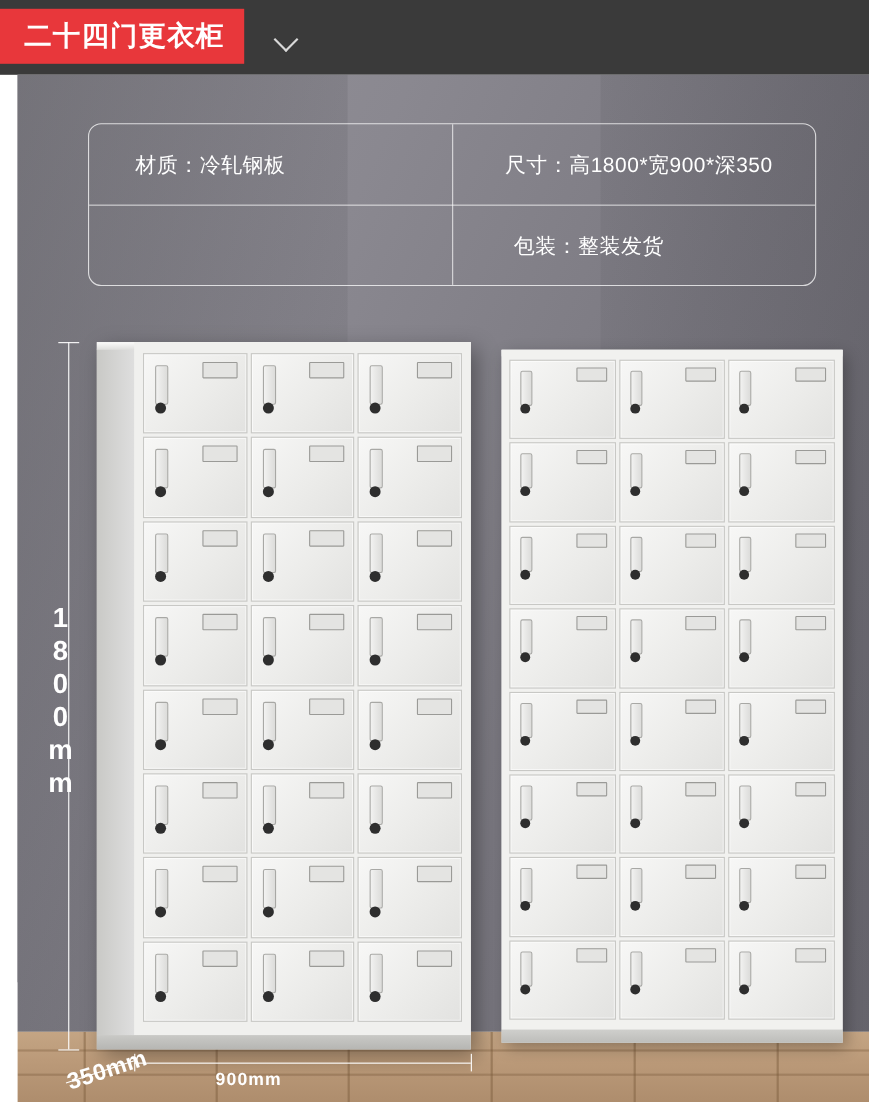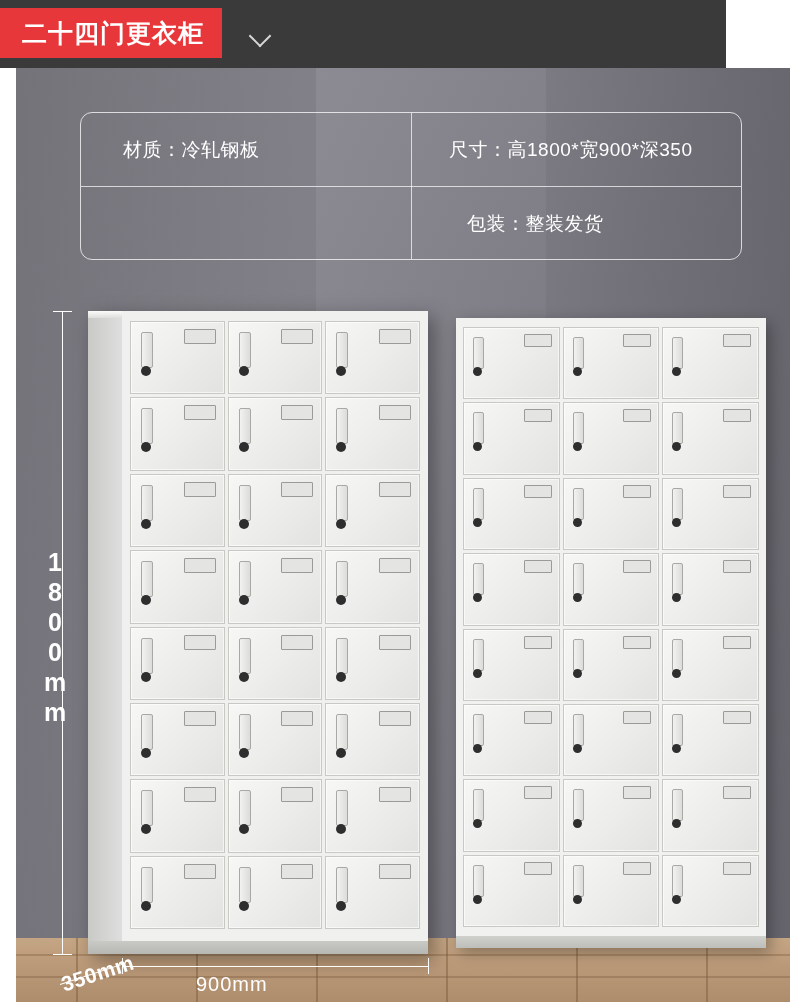--- a/index.html
+++ b/index.html
@@ -6,21 +6,21 @@
   body{
     width:790px;height:1002px;
     font-family:"Liberation Sans","DejaVu Sans",sans-serif;
     background:#ffffff;
     overflow:hidden;
   }
   .page{position:relative;width:790px;height:1002px;overflow:hidden;}
 
   
   .header{
-    position:absolute;left:0;top:0;width:726px;height:68px;
+    position:absolute;left:0;top:0;width:790px;height:68px;
     background:#3a3a3a;
   }
   .title-tab{
     position:absolute;left:0;top:8px;height:50px;
     background:#e8373b;
     display:flex;align-items:center;
     padding:0 18px 0 22px;
   }
   .title-tab .title-text{
     color:#ffffff;font-size:25px;font-weight:bold;letter-spacing:1px;
@@ -77,21 +77,21 @@
   .spec-box .hline{
     position:absolute;left:0;top:50%;width:100%;height:1px;
     background:rgba(255,255,255,.70);
   }
   .spec-cell{
     position:absolute;height:74px;display:flex;align-items:center;
     color:#ffffff;font-size:19px;letter-spacing:.5px;
     box-sizing:border-box;
   }
   .c1{left:0;top:0;width:50%;padding-left:42px;}
-  .c2{left:50%;top:0;width:50%;padding-left:38px;}
+  .c2{left:50%;top:0;width:50%;padding-left:48px;}
   .c3{left:0;top:74px;width:50%;padding-left:42px;}
   .c4{left:50%;top:74px;width:50%;padding-left:56px;}
 
   
   .cab{
     position:absolute;
     background:#e9e9e7;
     box-sizing:border-box;
   }
   
@@ -178,21 +178,21 @@
     transform:translateY(-50%);
   }
   .dim-line-h{
     position:absolute;left:106px;top:898px;width:306px;height:1px;background:#ffffff;
   }
   .dim-cap-h{
     position:absolute;width:1px;height:16px;background:#ffffff;top:890px;
   }
   .dim-h-text{
     position:absolute;left:180px;top:905px;
-    color:#ffffff;font-size:20px;font-weight:normal;letter-spacing:1px;
+    color:#ffffff;font-size:16px;font-weight:bold;letter-spacing:1px;
   }
   .dim-line-d{
     position:absolute;left:44px;top:916px;width:66px;height:1px;background:#ffffff;
     transform:rotate(-18deg);transform-origin:left center;
   }
   .dim-d-text{
     position:absolute;left:46px;top:905px;
     color:#ffffff;font-size:21px;font-weight:bold;letter-spacing:.5px;
     transform:rotate(-18deg);transform-origin:left center;
   }

